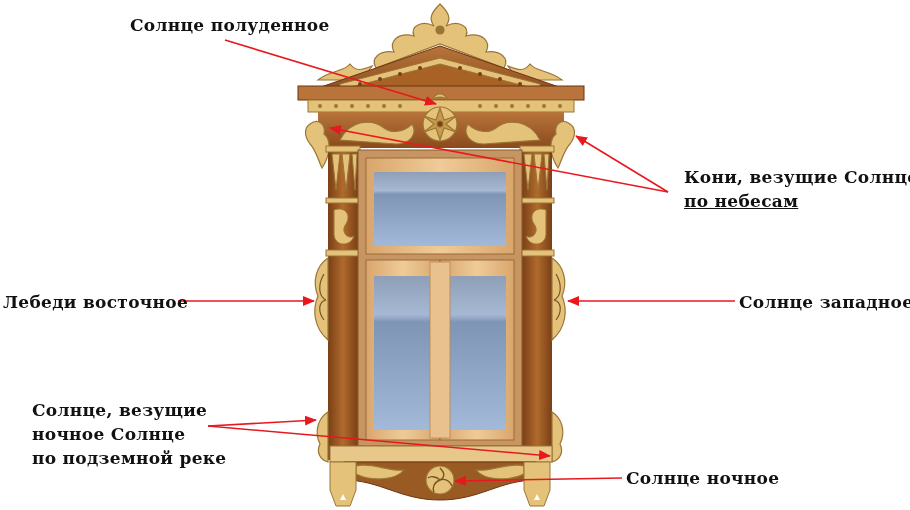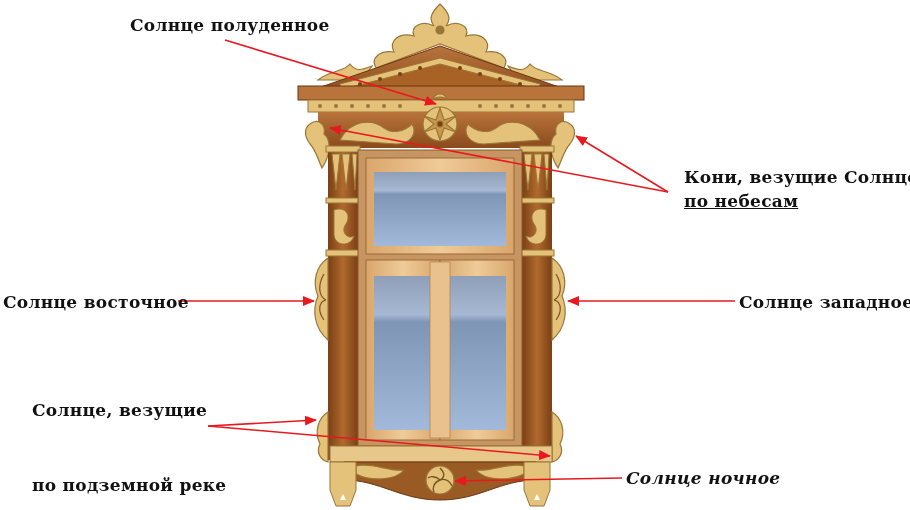--- a/index.html
+++ b/index.html
@@ -163,21 +163,22 @@
     <line x1="208" y1="426" x2="550" y2="456" marker-end="url(#ah)"></line>
     <line x1="622" y1="478" x2="455" y2="481" marker-end="url(#ah)"></line>
   </g>
 </svg>
 
 <div class="label" style="left:130px; top:14px;">Солнце полуденное</div>
 
 <div class="label" style="left:684px; top:166px;">Кони, везущие Солнце</div>
 <div class="label" style="left:684px; top:190px;text-decoration:underline;">по небесам</div>
 
-<div class="label" style="left:3px; top:291px;">Солнце восточное</div>
+<div class="label" style="left:3px; top:291px;">Лебеди восточное</div>
 <div class="label" style="left:739px; top:291px;">Солнце западное</div>
 
 <div class="label" style="left:32px; top:399px;">Солнце, везущие</div>
-<div class="label" style="left:32px; top:474px;">по подземной реке</div>
+<div class="label" style="left:32px; top:423px;">ночное Солнце</div>
+<div class="label" style="left:32px; top:447px;">по подземной реке</div>
 
-<div class="label" style="left:626px; top:467px;font-style:italic;">Солнце ночное</div>
+<div class="label" style="left:626px; top:467px;">Солнце ночное</div>
 
 </div>
 
 </body></html>

